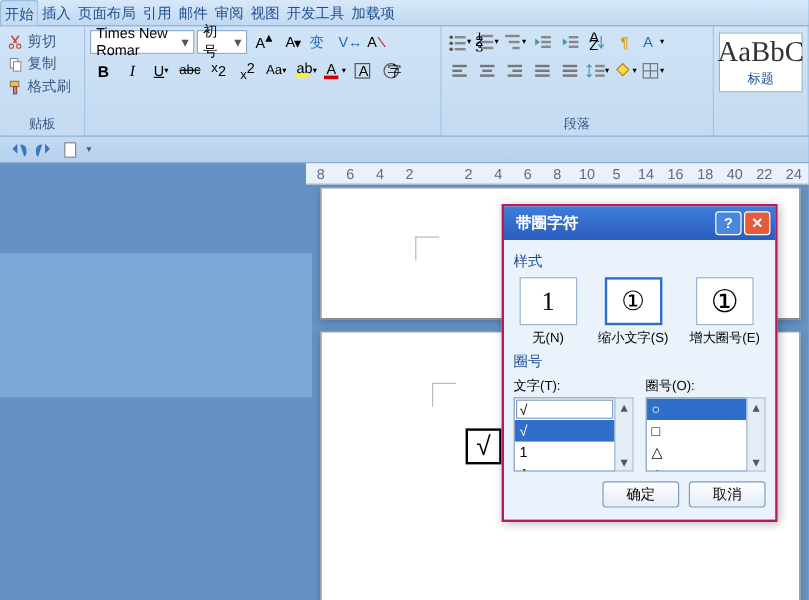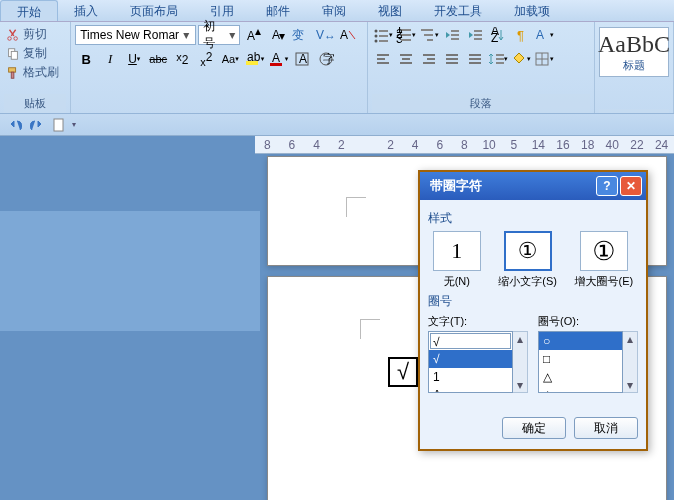--- a/index.html
+++ b/index.html
@@ -1,50 +1,50 @@
 <!DOCTYPE html>
 <html><head>
 <meta charset="utf-8">
 <style>
 *{box-sizing:border-box;margin:0;padding:0;font-family:"Microsoft YaHei",SimSun,Arial,sans-serif;font-size:12px;}
 body{width:674px;height:500px;overflow:hidden;background:#8db4e2;position:relative;}
 .tabs{height:22px;background:linear-gradient(#d8e8fa,#c0d8f0);display:flex;border-bottom:1px solid #aac;}
-.tab{padding:3px 16px;color:#1f4e8e;cursor:pointer;}
+.tab{padding:3px 3px;color:#1f4e8e;cursor:pointer;}
 .tab.active{background:#c5dbf2;border:1px solid #9abce0;border-bottom:none;border-radius:3px 3px 0 0;}
 .ribbon{height:92px;background:linear-gradient(#d0e4f7,#c3daf2);display:flex;border-bottom:1px solid #95b5d8;}
 .rgroup{border-right:1px solid #a9c4e0;display:flex;flex-direction:column;justify-content:space-between;padding:3px 4px 0 4px;}
 .rgroup-label{text-align:center;color:#3b5a84;font-size:11px;padding:2px 0;background:rgba(200,220,240,.5);}
 .clip{width:72px;}
 .clip-item{display:flex;align-items:center;gap:3px;color:#3b5a84;padding:1px 2px;font-size:11px;}
 .mini-icon{width:14px;height:14px;display:inline-block;}
 .font-group{width:300px;}
 .fontrow1{display:flex;gap:2px;align-items:center;}
 .combo{background:#fff;border:1px solid #8faecf;height:20px;display:flex;align-items:center;padding:0 4px;font-size:12px;}
 .combo .chev{margin-left:4px;color:#555;}
-.fn{width:121px;}
+.fn{width:87px;}
 .fs{width:42px;}
 .ibtn{width:22px;height:20px;display:flex;align-items:center;justify-content:center;border:1px solid transparent;border-radius:2px;}
 .fontrow2{display:flex;gap:2px;align-items:center;margin-top:4px;}
 .para-group{width:230px;}
 .pararow{display:flex;gap:1px;align-items:center;}
 .styles-group{width:80px;}
 .style-box{background:#fff;border:1px solid #9ab4d0;height:50px;width:70px;display:flex;flex-direction:column;align-items:center;justify-content:center;margin:2px auto 0;}
 .style-big{font-size:24px;font-family:"Times New Roman",serif;color:#333;}
 .style-nm{font-size:11px;color:#1f4e8e;}
 .qat{height:22px;background:linear-gradient(#c3daf2,#b6d1ed);display:flex;align-items:center;gap:4px;padding:0 6px;border-bottom:1px solid #8faecf;}
 .qat .ibtn{width:18px;height:18px;}
 .canvas{position:absolute;top:136px;left:0;right:0;bottom:0;background:#6592c4;}
 .ruler{position:absolute;top:0;left:255px;right:0;height:18px;background:#e9f1fb;border-bottom:1px solid #9ab4d0;display:flex;align-items:center;font-size:9px;color:#668;overflow:hidden;}
 .ruler span{display:inline-block;width:26px;text-align:center;}
 .page1{position:absolute;left:267px;top:20px;width:400px;height:110px;background:#fff;border:1px solid #888;box-shadow:0 2px 6px rgba(0,0,0,.2);}
 .page2{position:absolute;left:267px;top:140px;width:400px;height:350px;background:#fff;border:1px solid #888;box-shadow:0 2px 6px rgba(0,0,0,.2);}
 .margin-mark{position:absolute;width:20px;height:20px;border-color:#bbb;}
 .sym{position:absolute;left:120px;top:80px;width:30px;height:30px;border:2px solid #000;display:flex;align-items:center;justify-content:center;font-size:22px;}
 .bluewedge{position:absolute;left:0;top:75px;width:260px;height:120px;background:#7da8d6;}
-.dialog{position:absolute;left:418px;top:170px;width:230px;background:#eaf2fc;border:2px solid #a16207;box-shadow:2px 2px 8px rgba(0,0,0,.3);}
+.dialog{position:absolute;left:418px;top:170px;width:230px;background:#eaf2fc;border:2px solid #be185d;box-shadow:2px 2px 8px rgba(0,0,0,.3);}
 .titlebar{height:28px;background:linear-gradient(#3f7ddb,#2a5cbc);display:flex;align-items:center;justify-content:space-between;padding:0 4px;}
 .titlebar-t{color:#fff;font-weight:bold;font-size:13px;padding-left:6px;}
 .tbtns{display:flex;gap:2px;}
 .tbtn{width:22px;height:20px;border:1px solid #fff;border-radius:3px;display:flex;align-items:center;justify-content:center;font-weight:bold;color:#fff;}
 .help{background:#4a88e0;}
 .closeb{background:#e75a3a;}
 .dbody{padding:6px 8px 10px;}
 .sect-label{color:#1f4e8e;font-size:12px;margin:4px 0;}
 .style-opts{display:flex;gap:8px;justify-content:space-around;margin-bottom:4px;}
 .sopt{display:flex;flex-direction:column;align-items:center;gap:3px;}
@@ -53,21 +53,21 @@
 .slab{font-size:11px;}
 .cols{display:flex;gap:10px;}
 .col{flex:1;}
 .clab{font-size:11px;margin-bottom:2px;display:block;}
 .listwrap{display:flex;}
 .listbox{flex:1;background:#fff;border:1px solid #7e9dc0;height:62px;overflow:hidden;font-size:11px;}
 .listbox .edit{border:1px solid #7e9dc0;margin:1px;padding:1px 2px;background:#fff;height:16px;}
 .li{padding:2px 4px;}
 .li.sel{background:#2f6fc9;color:#fff;}
 .scrl{width:15px;background:#e4ecf6;border:1px solid #b0c4da;border-left:none;display:flex;flex-direction:column;justify-content:space-between;align-items:center;font-size:8px;color:#556;}
-.dbtns{display:flex;justify-content:flex-end;gap:8px;margin-top:24px;}
+.dbtns{display:flex;justify-content:flex-end;gap:8px;margin-top:8px;}
 .dbtn{width:64px;height:22px;background:linear-gradient(#fefefe,#e3ecf6);border:1px solid #7e9dc0;border-radius:3px;}
 svg{display:block;}
 </style>
 </head>
 <body>
 
 <div class="tabs">
     <div class="tab active">开始</div>
     <div class="tab">插入</div>
     <div class="tab">页面布局</div>

